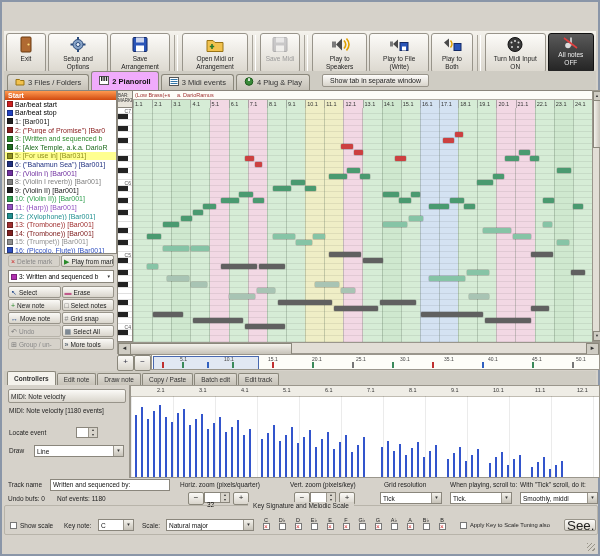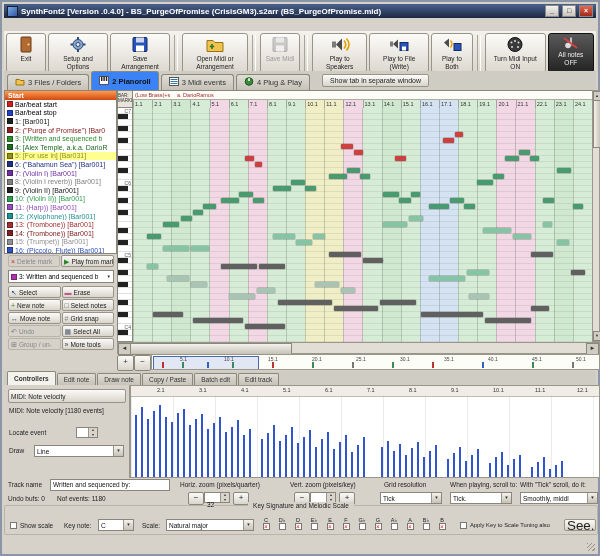--- a/index.html
+++ b/index.html
@@ -19,21 +19,21 @@
   .tbtn{display:flex;flex-direction:column;align-items:center;justify-content:flex-start;border:1px solid #98948a;border-radius:3px;background:linear-gradient(#fcfbf8,#dcd8cf);font-size:6.5px;line-height:1.15;text-align:center;padding:2px 3px 1px;color:#222;max-width:58px;min-width:32px;}
   .tbtn .tlabel{margin-top:1px;}
   .tbtn.disabled{color:#999;}
   .tbtn.disabled svg{opacity:.4;}
   .tbtn.dark{background:linear-gradient(#5a5a5a,#232323);color:#eee;border-color:#111;}
   .tdrop{font-size:5px;color:#333;margin-top:1px;}
   .tsep{width:2px;border-left:1px solid #a8a49a;border-right:1px solid #fff;margin:2px 2px;}
   
   #tabbar{position:absolute;left:2px;top:69px;right:2px;height:19px;background:#cfccc3;display:flex;align-items:flex-end;padding-left:3px;}
   .tab{height:15px;display:flex;align-items:center;gap:3px;padding:0 7px;font-size:7.5px;border:1px solid #8a877b;border-bottom:none;border-radius:3px 3px 0 0;background:linear-gradient(#e0ddd5,#c6c2b8);margin-right:2px;color:#333;}
-  .tab.active{height:18px;background:#3b82f6;font-weight:bold;color:#111;}
+  .tab.active{height:18px;background:#f0abfc;font-weight:bold;color:#111;}
   .show-separate{position:absolute;left:318px;top:3px;height:13px;font-size:7px;border:1px solid #98948a;border-radius:2px;background:linear-gradient(#fdfcfa,#d8d4cb);padding:0 7px;line-height:12px;color:#222;}
   
   #tracklist{position:absolute;left:2px;top:88px;width:113px;height:164px;background:#fff;border:1px solid #8a867c;box-sizing:border-box;overflow:hidden;font-size:7px;}
   .tl-header{height:9px;line-height:9px;background:linear-gradient(#ff9a50,#d04a10);color:#fff;font-weight:bold;padding-left:3px;}
   .tl-row{height:8.6px;display:flex;align-items:center;gap:2px;padding-left:2px;white-space:nowrap;overflow:hidden;}
   .tl-row.selected{background:#ffff90;}
   .tl-sq{width:6px;height:6px;flex:none;border:1px solid rgba(0,0,0,.3);box-sizing:border-box;}
   
   #toolpanel{position:absolute;left:2px;top:252px;width:113px;height:117px;background:#d6d2ca;font-size:6.5px;}
   .sbtn{position:absolute;border:1px solid #98948a;border-radius:2px;background:linear-gradient(#fbfaf7,#d9d5cc);display:flex;align-items:center;gap:2px;padding:0 2px;height:12px;box-sizing:border-box;color:#222;white-space:nowrap;overflow:hidden;}
@@ -102,27 +102,20 @@
   
   #statusbar{position:absolute;left:2px;top:536px;right:2px;height:16px;background:#d6d2ca;display:flex;gap:2px;padding:1px;box-sizing:border-box;font-size:8px;color:#223;}
   .scell2{border:1px solid;border-color:#9a968c #f8f6f2 #f8f6f2 #9a968c;height:12px;line-height:12px;padding:0 4px;box-sizing:border-box;white-space:nowrap;overflow:hidden;}
   .grip{position:absolute;right:3px;bottom:3px;width:8px;height:8px;background:repeating-linear-gradient(135deg,#989488 0 1px,transparent 1px 3px);}
 </style>
 </head>
 <body>
 
 <div id="win">
 
-  <div class="titlebar">
-    <span class="appicon"></span>
-    <span class="titletext">SynthFont2 [Version .0.4.0] - BS_PurgeOfPromise (CrisisGM3).s2arr (BS_PurgeOfPromise.mid)</span>
-    <span class="wbtn">_</span>
-    <span class="wbtn">□</span>
-    <span class="wbtn close">×</span>
-  </div>
 
   <div id="toolbar">
       <div class="tbtn">
         <span><svg width="20" height="17">
             <rect x="5" y="1" width="10" height="15" rx="1" fill="#b06a32" stroke="#6b3a10"></rect>
             <circle cx="12.5" cy="8.5" r="1.1" fill="#ffe080"></circle>
           </svg></span>
         <span class="tlabel">Exit</span>
       </div>
       <div class="tbtn">

